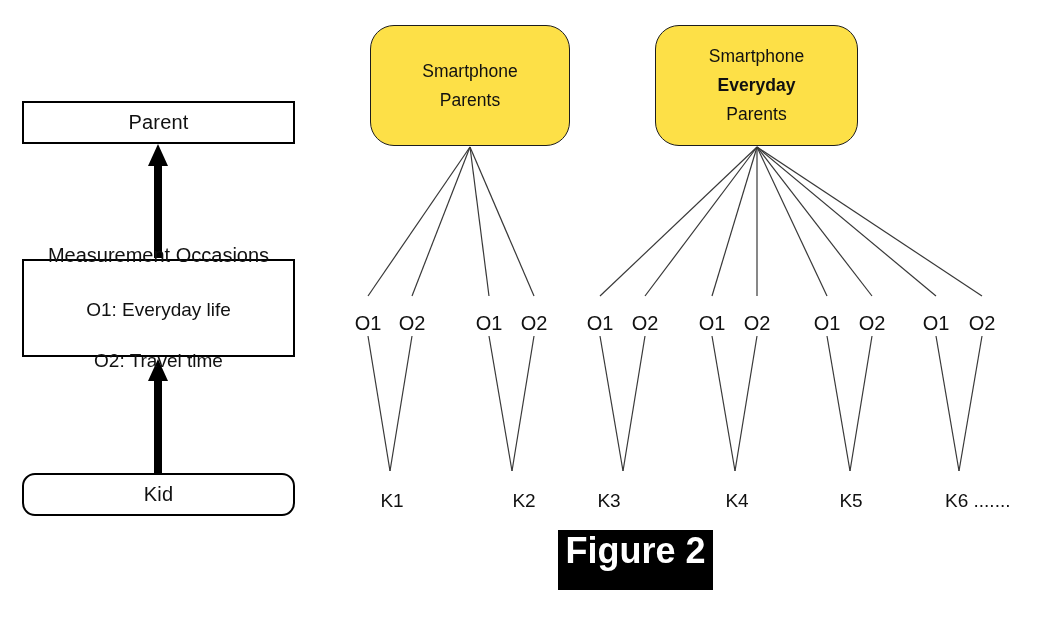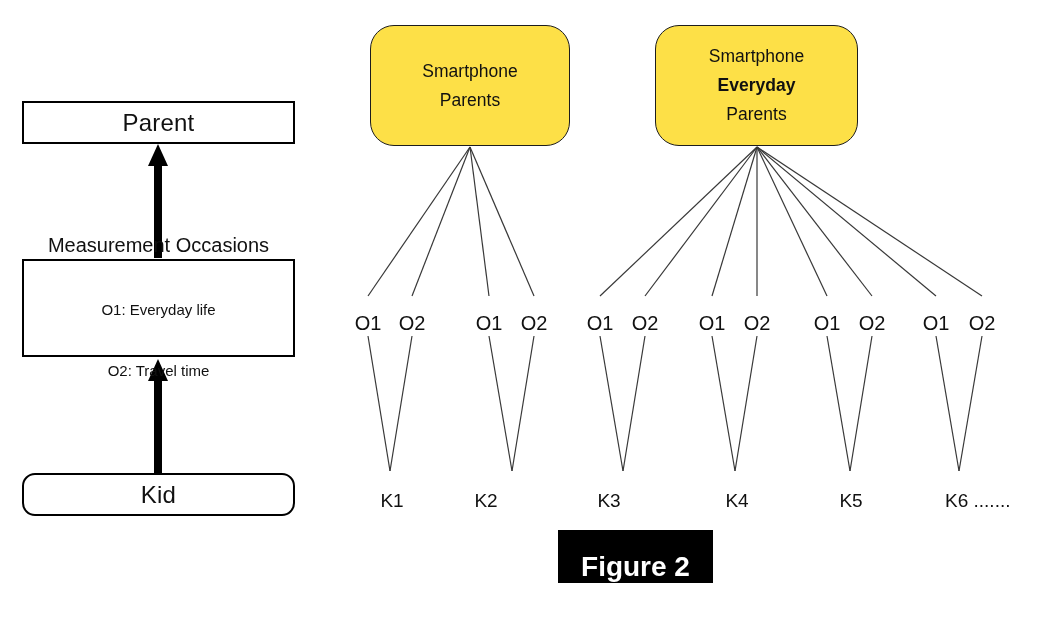--- a/index.html
+++ b/index.html
@@ -21,23 +21,23 @@
     position: absolute;
     border: 2px solid #000000;
     background: #ffffff;
     box-sizing: border-box;
     display: flex;
     flex-direction: column;
     align-items: center;
     justify-content: center;
     text-align: center;
   }
-  .rect-box .big-label { font-size: 24px; letter-spacing: 0.2px; }
+  .rect-box .big-label { font-size: 20px; letter-spacing: 0.2px; }
   .m-title { font-size: 20px; margin-bottom: 3px; }
-  .m-sub   { font-size: 15px; line-height: 22px; }
+  .m-sub   { font-size: 19px; line-height: 22px; margin-top: 29px; }
   .round-box {
     position: absolute;
     border: 1.6px solid #1d1d1d;
     border-radius: 24px;
     background: #fde047;
     box-sizing: border-box;
     display: flex;
     flex-direction: column;
     align-items: center;
     justify-content: center;
@@ -57,25 +57,25 @@
     position: absolute;
     font-size: 19px;
     top: 482px;
     white-space: nowrap;
     margin-top: 8px;
   }
   .k-centered { transform: translateX(-50%); }
   .figure-label {
     position: absolute;
     left: 558px; top: 530px;
-    width: 155px; height: 53px;
+    width: 155px; height: 60px;
     display: flex;
-    align-items: flex-end;
+    align-items: flex-start;
     justify-content: center;
-    font-size: 28px;
+    font-size: 36px;
     font-weight: bold;
   }
 </style>
 </head>
 <body>
 
 <div class="canvas">
 
   <svg class="lines" viewBox="0 0 1054 620" xmlns="http://www.w3.org/2000/svg">
 
@@ -119,21 +119,21 @@
       <line x1="872" y1="336" x2="850" y2="471"></line>
       <line x1="936" y1="336" x2="959" y2="471"></line>
       <line x1="982" y1="336" x2="959" y2="471"></line>
     </g>
   </svg>
 
   <div class="rect-box" style="left:22px; top:101px; width:273px; height:43px;">
     <span class="big-label">Parent</span>
   </div>
 
-  <div class="rect-box" style="left:22px; top:259px; width:273px; height:98px;gap:39px;">
+  <div class="rect-box" style="left:22px; top:259px; width:273px; height:98px;">
     <div class="m-title">Measurement Occasions</div>
     <div class="m-sub">O1: Everyday life</div>
     <div class="m-sub">O2: Travel time</div>
   </div>
 
   <div class="rect-box" style="left:22px; top:473px; width:273px; height:43px;border-radius:13px;">
     <span class="big-label">Kid</span>
   </div>
 
   <div class="round-box" style="left:370px; top:25px; width:200px; height:121px;">
@@ -154,21 +154,21 @@
   <span class="o-label" style="left:600px;">O1</span>
   <span class="o-label" style="left:645px;">O2</span>
   <span class="o-label" style="left:712px;">O1</span>
   <span class="o-label" style="left:757px;">O2</span>
   <span class="o-label" style="left:827px;">O1</span>
   <span class="o-label" style="left:872px;">O2</span>
   <span class="o-label" style="left:936px;">O1</span>
   <span class="o-label" style="left:982px;">O2</span>
 
   <span class="k-label k-centered" style="left:392px;">K1</span>
-  <span class="k-label k-centered" style="left:486px;">K2</span>
+  <span class="k-label k-centered" style="left:524px;">K2</span>
   <span class="k-label k-centered" style="left:609px;">K3</span>
   <span class="k-label k-centered" style="left:737px;">K4</span>
   <span class="k-label k-centered" style="left:851px;">K5</span>
   <span class="k-label" style="left:945px;">K6 .......</span>
 
   <div class="figure-label" style="background: rgb(0, 0, 0); color: rgb(255, 255, 255);">
     <span>Figure 2</span>
   </div>
 
 </div>

